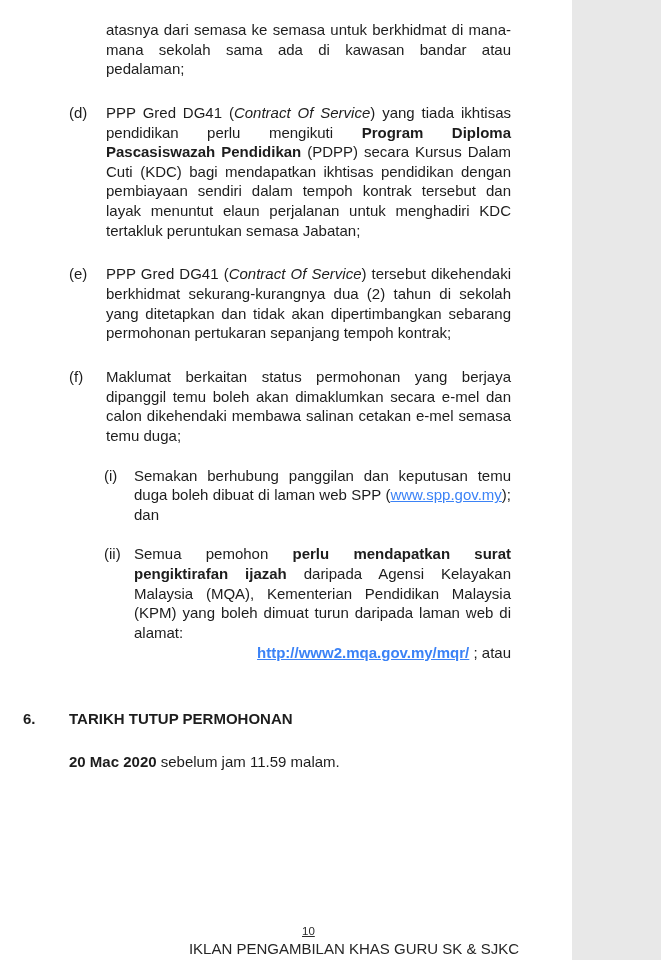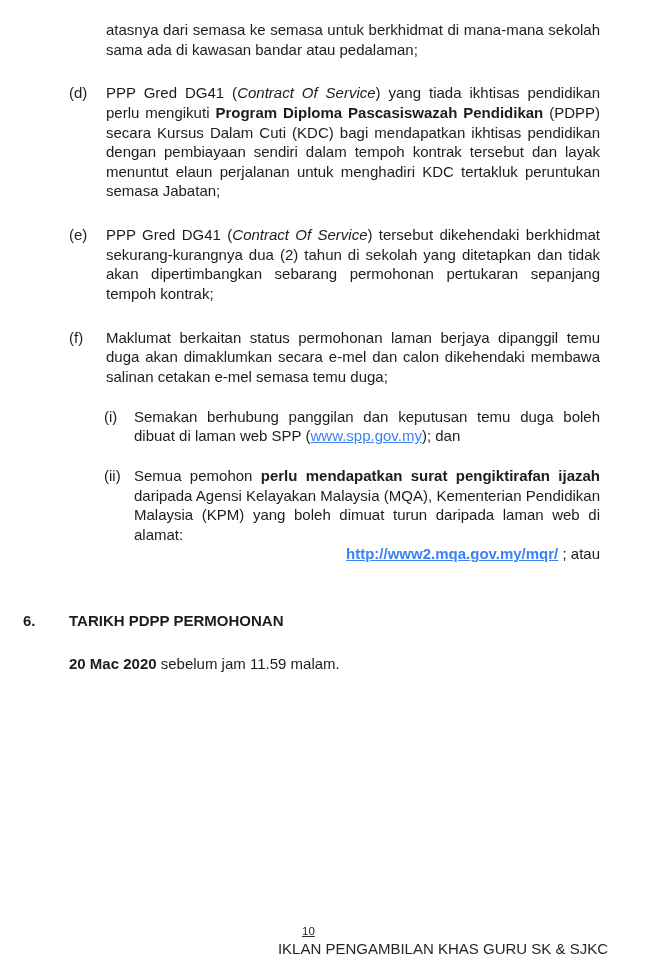--- a/index.html
+++ b/index.html
@@ -3,21 +3,21 @@
 <meta charset="utf-8">
 <style>
   * { box-sizing: border-box; }
   html, body { margin: 0; padding: 0; background: #e8e8e8; }
   body {
     font-family: "Liberation Sans", sans-serif;
     color: #1d1d1d;
   }
   .page {
     position: relative;
-    width: 661px;
+    width: 572px;
     height: 960px;
     background: #ffffff;
     overflow: hidden;
     font-size: 15px;
     line-height: 1.31;
   }
   .content { position: absolute; top: 20px; left: 0; right: 0; }
 
   .para {
     margin: 0 61px 0 106px;
@@ -81,39 +81,39 @@
       <div class="body"><span>PPP Gred DG41 (</span><span class="i">Contract Of Service</span><span>) yang tiada ikhtisas pendidikan perlu mengikuti </span><span class="b">Program Diploma Pascasiswazah Pendidikan</span><span> (PDPP) secara Kursus Dalam Cuti (KDC) bagi mendapatkan ikhtisas pendidikan dengan pembiayaan sendiri dalam tempoh kontrak tersebut dan layak menuntut elaun perjalanan untuk menghadiri KDC tertakluk peruntukan semasa Jabatan;</span></div>
     </div>
 
     <div class="li">
       <div class="marker">(e)</div>
       <div class="body"><span>PPP Gred DG41 (</span><span class="i">Contract Of Service</span><span>) tersebut dikehendaki berkhidmat sekurang-kurangnya dua (2) tahun di sekolah yang ditetapkan dan tidak akan dipertimbangkan sebarang permohonan pertukaran sepanjang tempoh kontrak;</span></div>
     </div>
 
     <div class="li">
       <div class="marker">(f)</div>
-      <div class="body"><span>Maklumat berkaitan status permohonan laman berjaya dipanggil temu duga akan dimaklumkan secara e-mel dan calon dikehendaki membawa salinan cetakan e-mel semasa temu duga;</span></div>
+      <div class="body"><span>Maklumat berkaitan status permohonan yang berjaya dipanggil temu boleh akan dimaklumkan secara e-mel dan calon dikehendaki membawa salinan cetakan e-mel semasa temu duga;</span></div>
     </div>
 
     <div class="subli">
       <div class="marker">(i)</div>
       <div class="body"><span>Semakan berhubung panggilan dan keputusan temu duga boleh dibuat di laman web SPP (</span><span class="lnk">www.spp.gov.my</span><span>); dan</span></div>
     </div>
 
     <div class="subli">
       <div class="marker">(ii)</div>
       <div class="body">
         <span><span>Semua pemohon </span><span class="b">perlu mendapatkan surat pengiktirafan ijazah</span><span> daripada Agensi Kelayakan Malaysia (MQA), Kementerian Pendidikan Malaysia (KPM) yang boleh dimuat turun daripada laman web di alamat:</span></span>
         <div class="linkline"><span class="b lnk">http://www2.mqa.gov.my/mqr/</span><span> ; atau</span></div>
       </div>
     </div>
 
     <div class="sec">
       <div class="num">6.</div>
-      <div class="title">TARIKH PDPP PERMOHONAN</div>
+      <div class="title">TARIKH TUTUP PERMOHONAN</div>
     </div>
 
     <p class="date"><span class="b">20 Mac 2020</span><span> sebelum jam 11.59 malam.</span></p>
 
   </div>
 
   <div class="pagenum">10</div>
   <div class="footer">IKLAN PENGAMBILAN KHAS GURU SK &amp; SJKC</div>
 </div>
 

